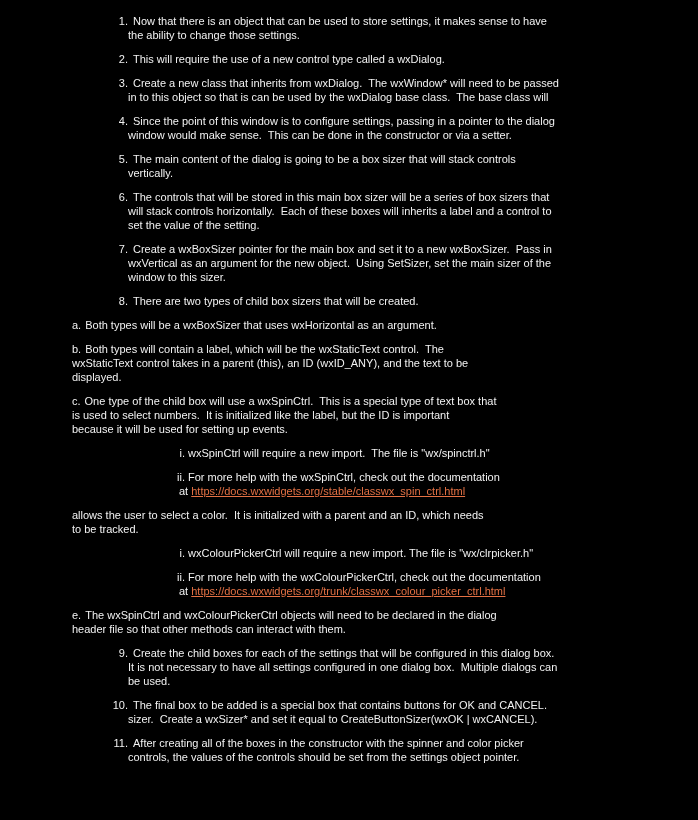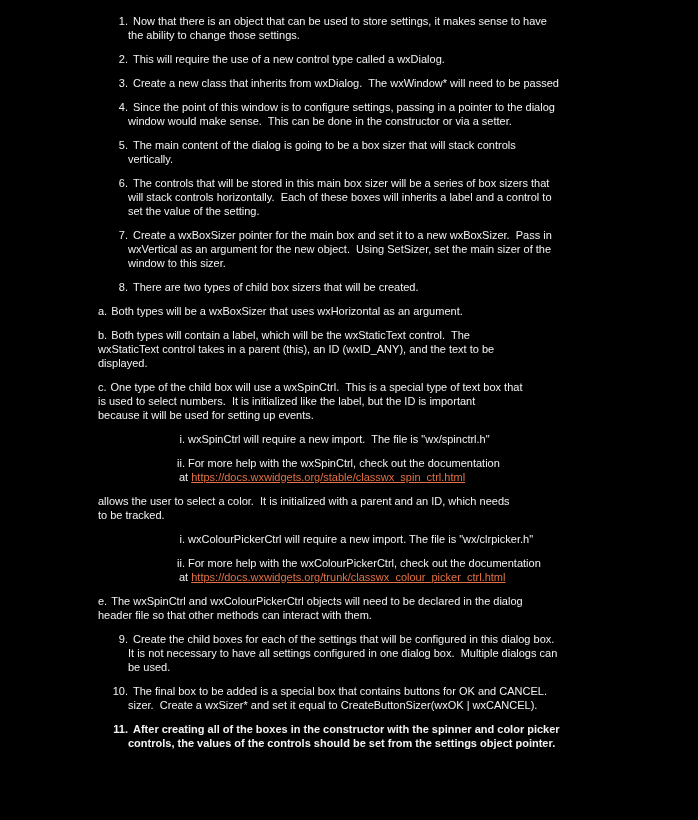--- a/index.html
+++ b/index.html
@@ -17,28 +17,28 @@
     font-family: "Liberation Sans", sans-serif;
     font-size: 11px;
     overflow: hidden;
   }
   .page {
     width: 698px;
     height: 768px;
     padding-top: 14px;
   }
   .item { margin-bottom: 10px; }
-  .item:last-child { margin-bottom: 2px; font-weight: bold; }
+  .item:last-child { margin-bottom: 2px; }
   .line {
     height: 14px;
     line-height: 14px;
     white-space: pre;
   }
   .l1 { margin-left: 128px; }
-  .l2 { margin-left: 98px; }
+  .l2 { margin-left: 72px; }
   .l3 { margin-left: 179px; }
   .marker { display: inline-block; }
   .l1 > .line > .marker {
     width: 24px;
     margin-left: -24px;
     margin-right: 5px;
     text-align: right;
   }
   .l2 > .line > .marker {
     margin-right: 4px;
@@ -61,20 +61,21 @@
   <div>
       <div class="item l1">
         <div class="line"><span class="marker">1.</span>Now that there is an object that can be used to store settings, it makes sense to have</div>
         <div class="line">the ability to change those settings.</div>
       </div>
       <div class="item l1">
         <div class="line"><span class="marker">2.</span>This will require the use of a new control type called a wxDialog.</div>
       </div>
       <div class="item l1">
         <div class="line"><span class="marker">3.</span>Create a new class that inherits from wxDialog.  The wxWindow* will need to be passed</div>
+        <div class="line">in to this object so that is can be used by the wxDialog base class.  The base class will</div>
       </div>
       <div class="item l1">
         <div class="line"><span class="marker">4.</span>Since the point of this window is to configure settings, passing in a pointer to the dialog</div>
         <div class="line">window would make sense.  This can be done in the constructor or via a setter.</div>
       </div>
       <div class="item l1">
         <div class="line"><span class="marker">5.</span>The main content of the dialog is going to be a box sizer that will stack controls</div>
         <div class="line">vertically.</div>
       </div>
       <div class="item l1">

